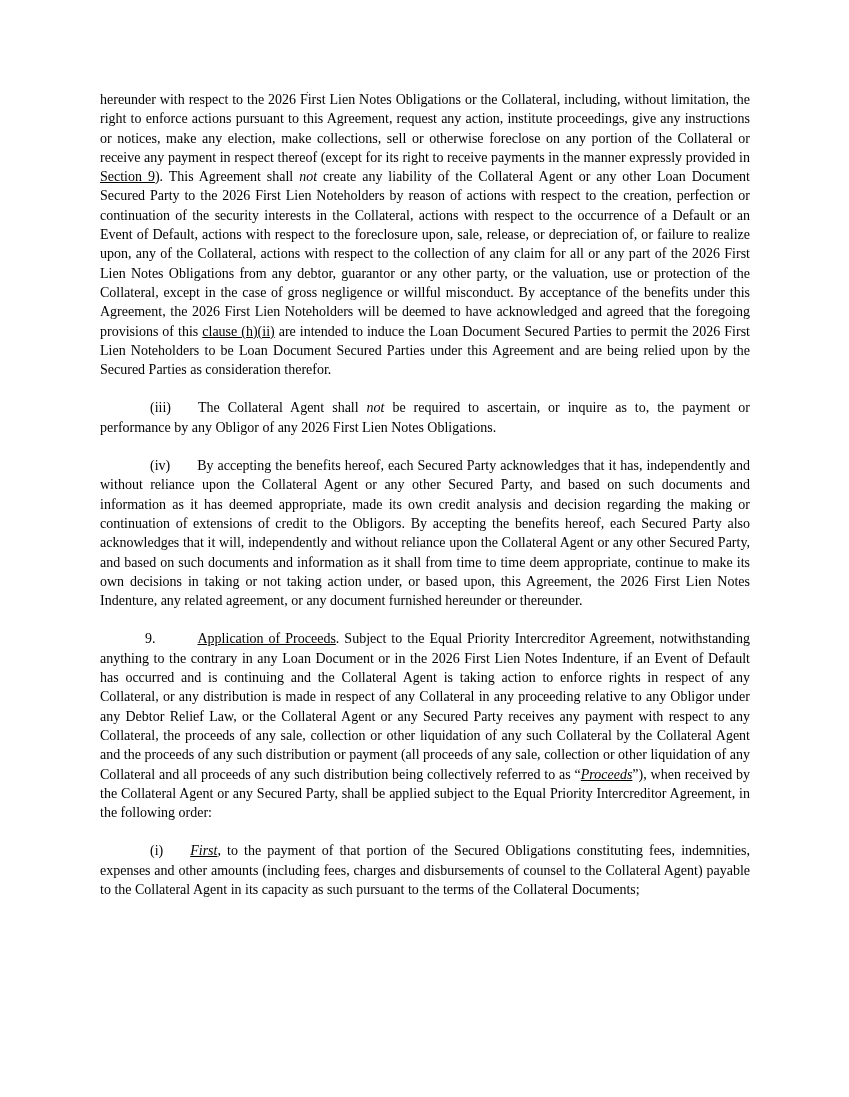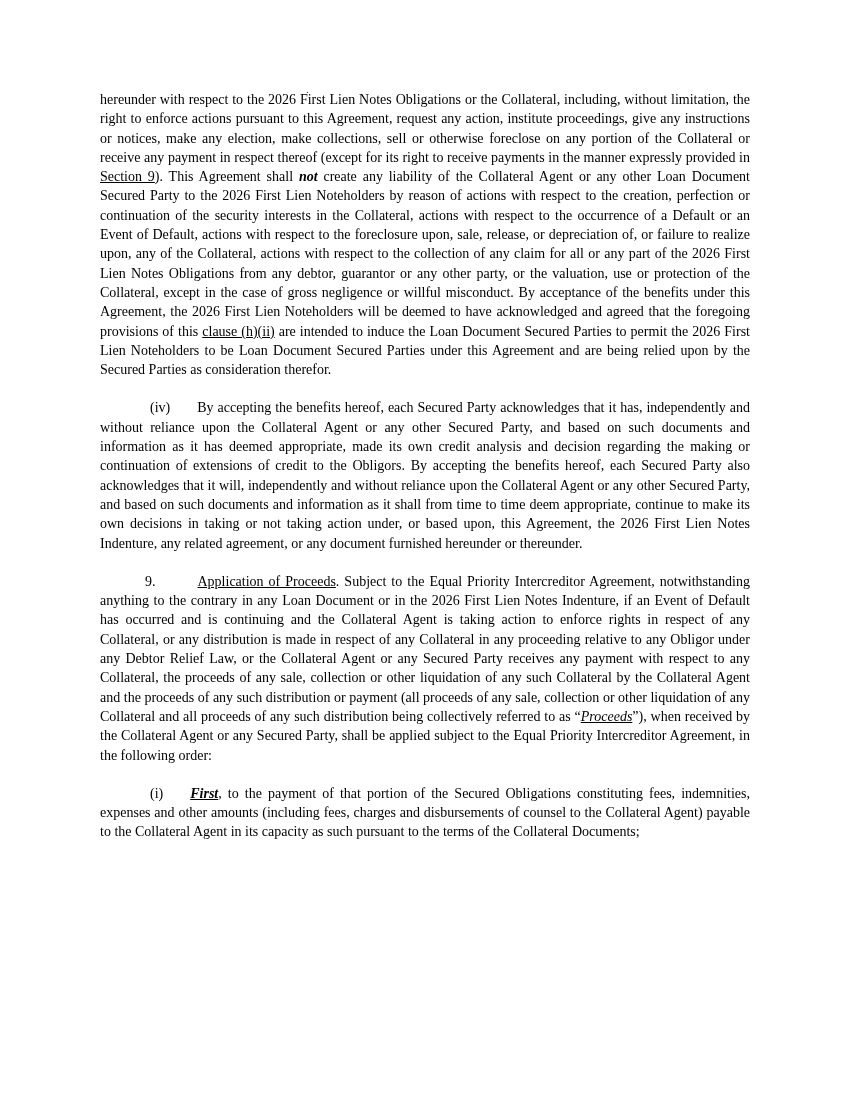--- a/index.html
+++ b/index.html
@@ -26,21 +26,21 @@
   }
   .ind {
     margin-left: 100px;   
   }
   .fi {
     text-indent: 50px;    
   }
   .fi9 {
     text-indent: 45px;    
   }
-  .it { font-style: italic; font-weight: bold; }
+  .it { font-style: italic; }
   .bd { font-weight: normal; }
   .un { text-decoration: underline; }
   .tab  { display: inline-block; width: 27px; }
   .tabl { display: inline-block; width: 42px; }
   .stray-mark {
     position: absolute;
     top: 84px;
     left: 306px;
     font-size: 11px;
     color: #444444;
@@ -57,20 +57,21 @@
 </style>
 </head>
 <body>
 
 <div class="page">
 
   <span class="stray-mark">.</span>
 
   <p class="para ind"><span>hereunder with respect to the 2026 First Lien Notes Obligations or the Collateral, including, without limitation, the right to enforce actions pursuant to this Agreement, request any action, institute proceedings, give any instructions or notices, make any election, make collections, sell or otherwise foreclose on any portion of the Collateral or receive any payment in respect thereof (except for its right to receive payments in the manner expressly provided in </span><span class="un">Section 9</span><span>). This Agreement shall </span><span class="it">not</span><span> create any liability of the Collateral Agent or any other Loan Document Secured Party to the 2026 First Lien Noteholders by reason of actions with respect to the creation, perfection or continuation of the security interests in the Collateral, actions with respect to the occurrence of a Default or an Event of Default, actions with respect to the foreclosure upon, sale, release, or depreciation of, or failure to realize upon, any of the Collateral, actions with respect to the collection of any claim for all or any part of the 2026 First Lien Notes Obligations from any debtor, guarantor or any other party, or the valuation, use or protection of the Collateral, except in the case of gross negligence or willful misconduct. By acceptance of the benefits under this Agreement, the 2026 First Lien Noteholders will be deemed to have acknowledged and agreed that the foregoing provisions of this </span><span class="un">clause (h)(ii)</span><span> are intended to induce the Loan Document Secured Parties to permit the 2026 First Lien Noteholders to be Loan Document Secured Parties under this Agreement and are being relied upon by the Secured Parties as consideration therefor.</span></p>
 
+  <p class="para ind fi"><span>(iii)</span><span class="tab"></span><span>The Collateral Agent shall </span><span class="it">not</span><span> be required to ascertain, or inquire as to, the payment or performance by any Obligor of any 2026 First Lien Notes Obligations.</span></p>
 
   <p class="para ind fi"><span>(iv)</span><span class="tab"></span><span>By accepting the benefits hereof, each Secured Party acknowledges that it has, independently and without reliance upon the Collateral Agent or any other Secured Party, and based on such documents and information as it has deemed appropriate, made its own credit analysis and decision regarding the making or continuation of extensions of credit to the Obligors. By accepting the benefits hereof, each Secured Party also acknowledges that it will, independently and without reliance upon the Collateral Agent or any other Secured Party, and based on such documents and information as it shall from time to time deem appropriate, continue to make its own decisions in taking or not taking action under, or based upon, this Agreement, the 2026 First Lien Notes Indenture, any related agreement, or any document furnished hereunder or thereunder.</span></p>
 
   <p class="para fi9"><span>9.</span><span class="tabl"></span><span class="un">Application of Proceeds</span><span>. Subject to the Equal Priority Intercreditor Agreement, notwithstanding anything to the contrary in any Loan Document or in the 2026 First Lien Notes Indenture, if an Event of Default has occurred and is continuing and the Collateral Agent is taking action to enforce rights in respect of any Collateral, or any distribution is made in respect of any Collateral in any proceeding relative to any Obligor under any Debtor Relief Law, or the Collateral Agent or any Secured Party receives any payment with respect to any Collateral, the proceeds of any sale, collection or other liquidation of any such Collateral by the Collateral Agent and the proceeds of any such distribution or payment (all proceeds of any sale, collection or other liquidation of any Collateral and all proceeds of any such distribution being collectively referred to as “</span><span class="it bd un">Proceeds</span><span>”), when received by the Collateral Agent or any Secured Party, shall be applied subject to the Equal Priority Intercreditor Agreement, in the following order:</span></p>
 
   <p class="para ind fi"><span>(i)</span><span class="tab"></span><span class="it un">First</span><span>, to the payment of that portion of the Secured Obligations constituting fees, indemnities, expenses and other amounts (including fees, charges and disbursements of counsel to the Collateral Agent) payable to the Collateral Agent in its capacity as such pursuant to the terms of the Collateral Documents;</span></p>
 
   <div class="page-number">19</div>
 
 </div>

